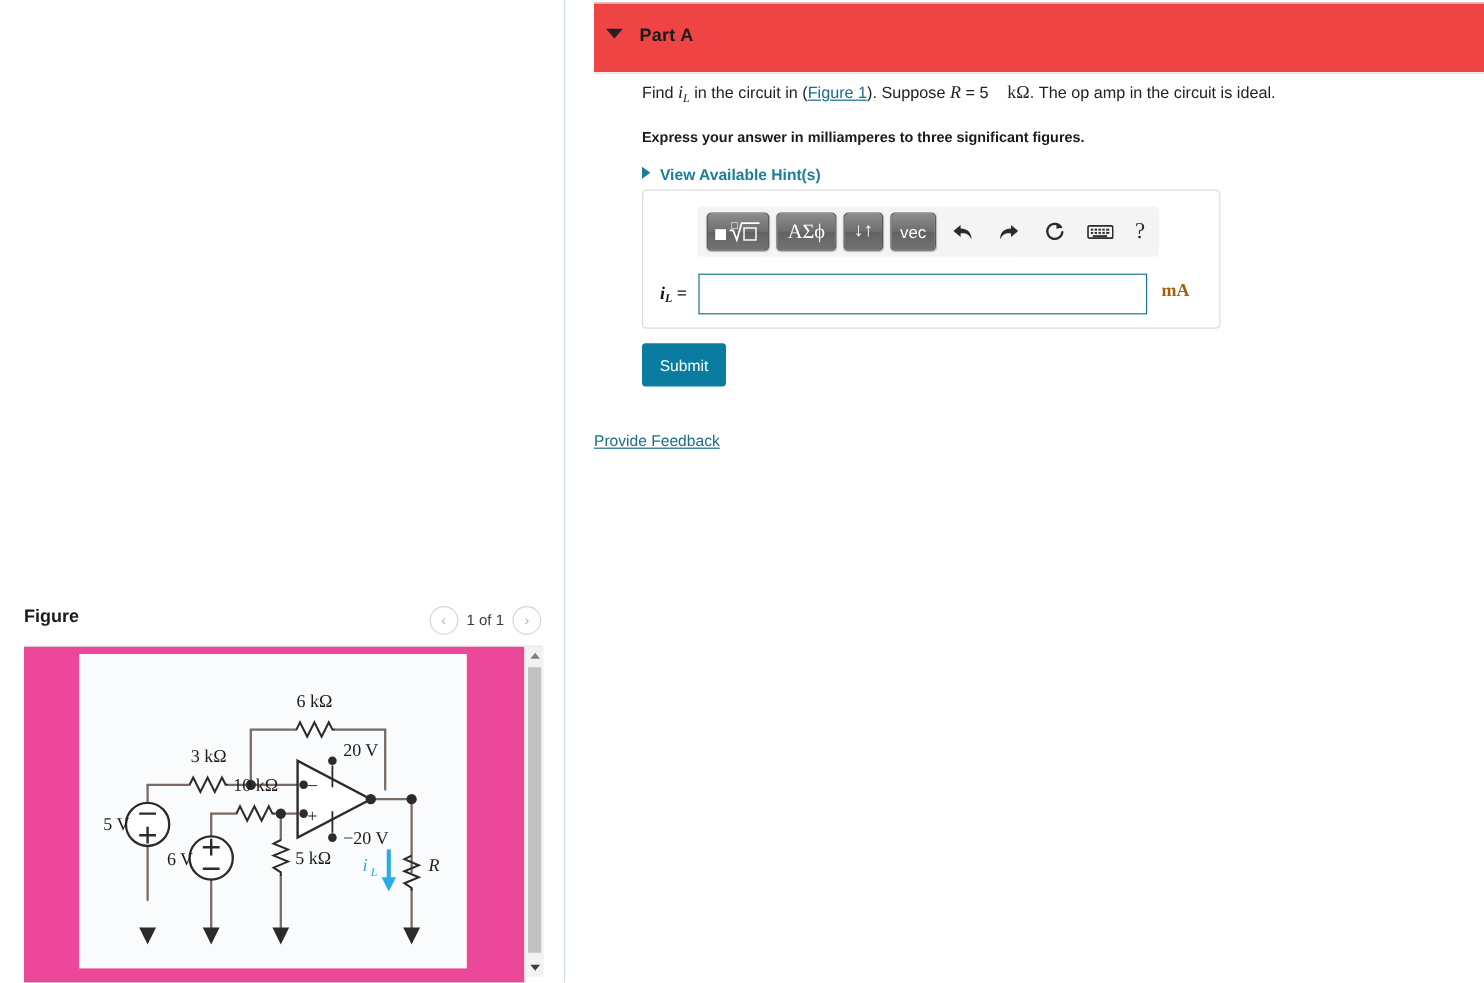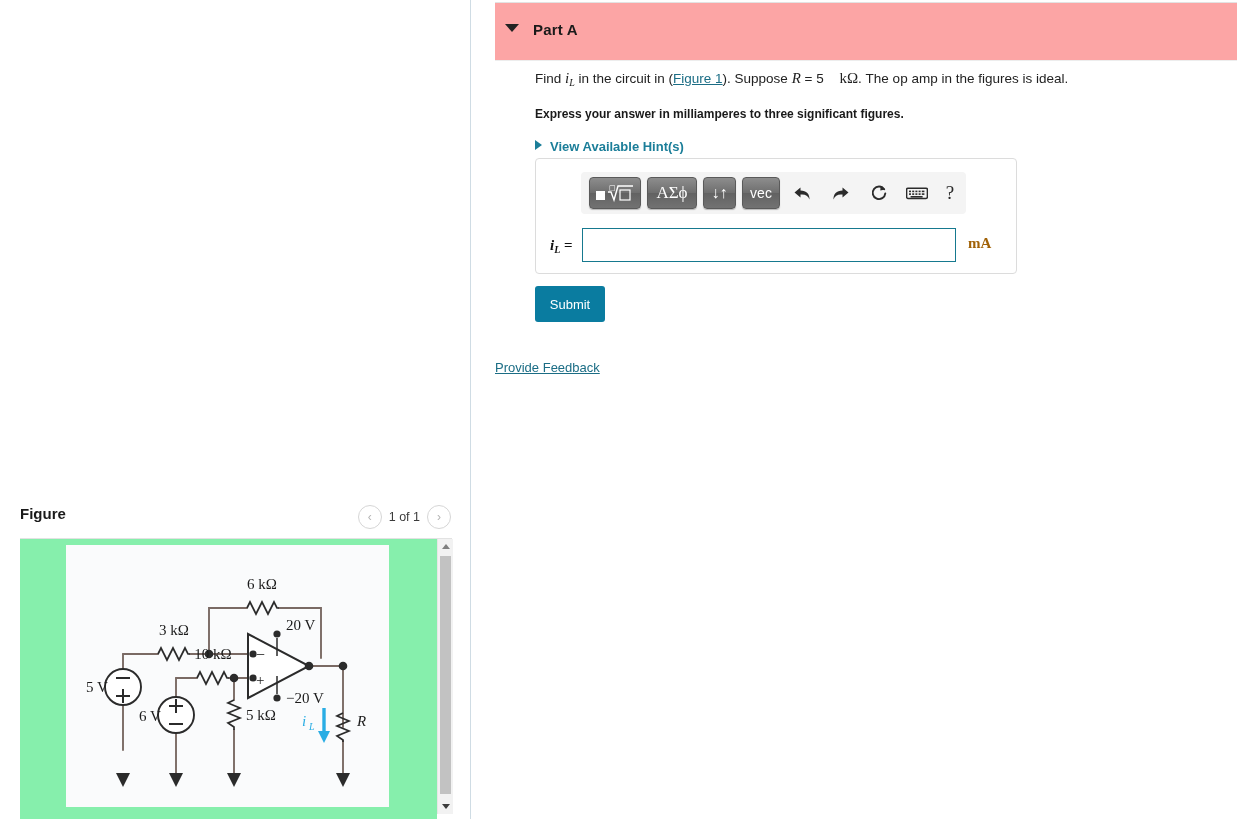--- a/index.html
+++ b/index.html
@@ -33,21 +33,21 @@
     top: 0;
     width: 742px;
     height: 819px;
   }
   .part-header {
     position: absolute;
     left: 0;
     top: 2px;
     width: 742px;
     height: 59px;
-    background: #fca5a5;
+    background: #ef4444;
     border-top: 1px solid #e3e3e3;
     border-bottom: 1px solid #ededed;
     box-sizing: border-box;
   }
   .part-caret {
     position: absolute;
     left: 10px;
     top: 21px;
     width: 0;
     height: 0;
@@ -293,21 +293,21 @@
     height: 1px;
     background: #e2e2e2;
   }
   .figure-viewport {
     position: absolute;
     left: 20px;
     top: 44px;
     width: 417px;
     height: 280px;
     overflow: hidden;
-    background: #86efac;
+    background: #ec4899;
   }
   .figure-canvas {
     position: absolute;
     left: 46px;
     top: 6px;
     width: 323px;
     height: 262px;
     background: #fafbfc;
   }
   
@@ -365,21 +365,21 @@
 
   <div class="question-pane">
 
     <div class="part-header">
       <div class="part-caret"></div>
       <div class="part-title">Part A</div>
     </div>
 
     <div class="q-body">
 
-      <p class="q-line1"><span>Find </span><span class="mathit">i</span><span class="sub">L</span><span> in the circuit in (</span><span class="fig-link">Figure 1</span><span>). Suppose </span><span class="mathit">R</span><span> = 5 </span><span class="mathup">kΩ</span><span>. The op amp in the figures is ideal.</span></p>
+      <p class="q-line1"><span>Find </span><span class="mathit">i</span><span class="sub">L</span><span> in the circuit in (</span><span class="fig-link">Figure 1</span><span>). Suppose </span><span class="mathit">R</span><span> = 5 </span><span class="mathup">kΩ</span><span>. The op amp in the circuit is ideal.</span></p>
 
       <p class="q-line2">Express your answer in milliamperes to three significant figures.</p>
 
       <div class="hints-row">
         <span class="hints-caret"></span><span>View Available Hint(s)</span>
       </div>
     </div>
 
     <div class="answer-box">
 

